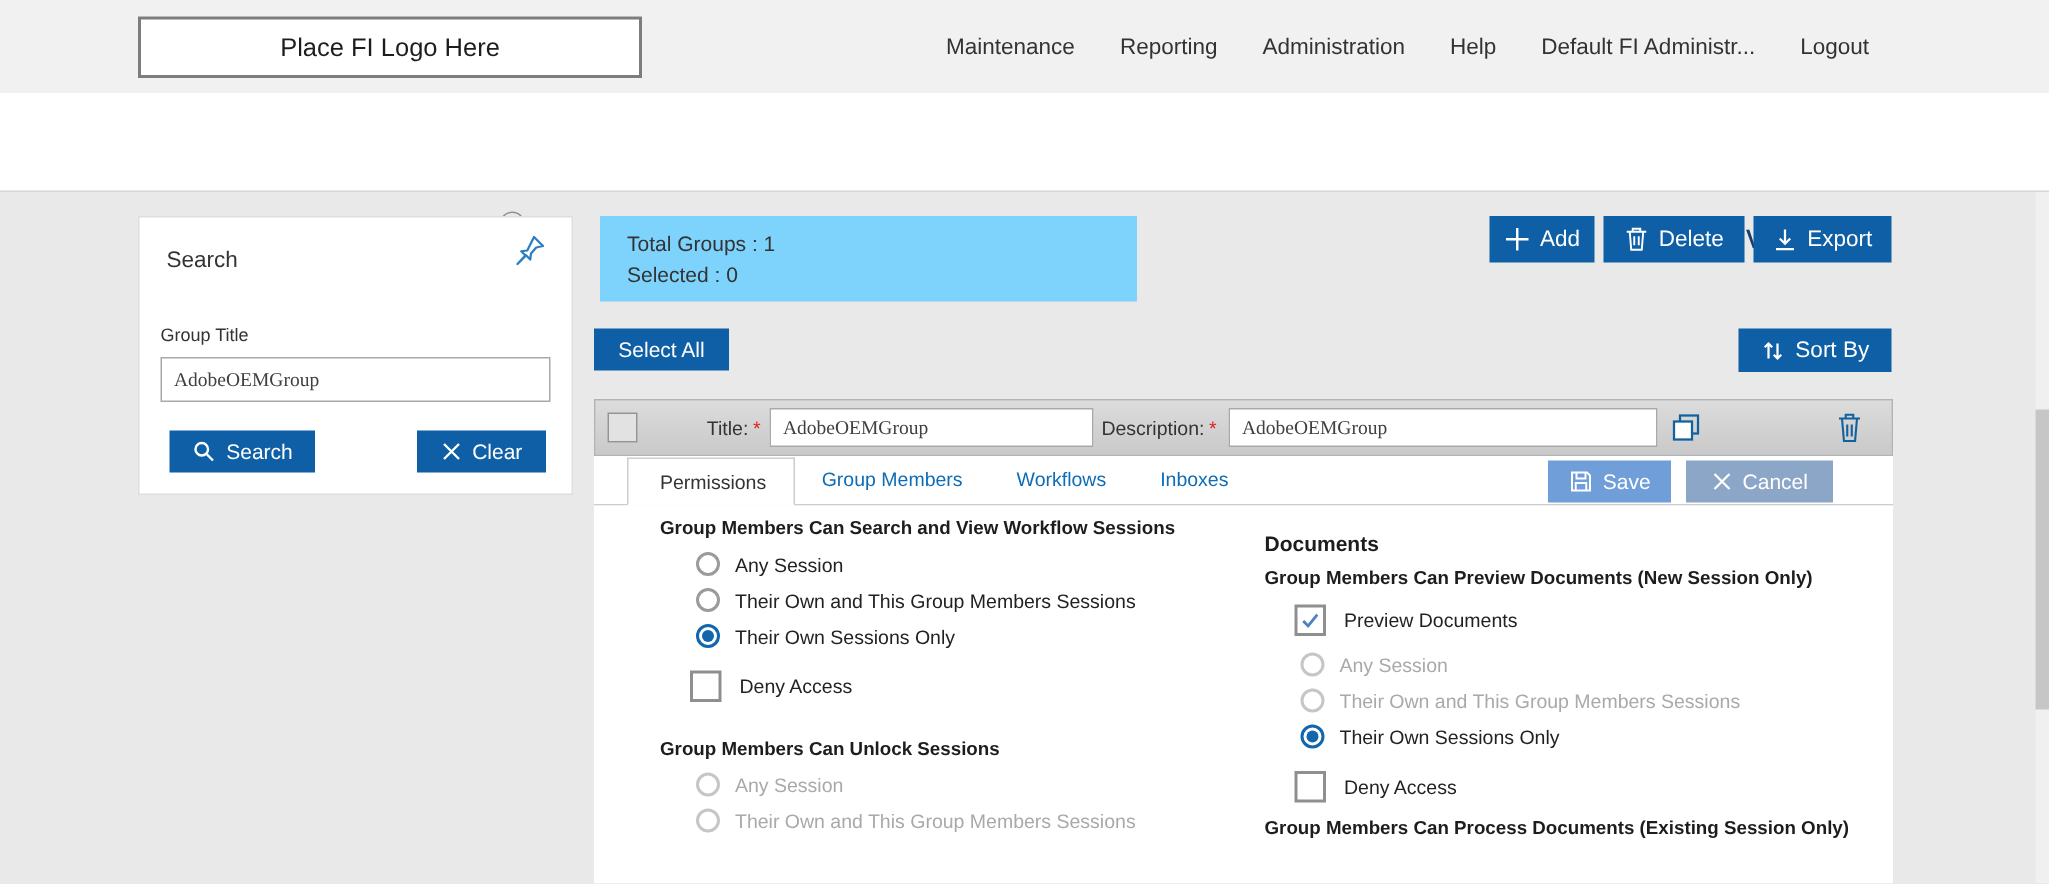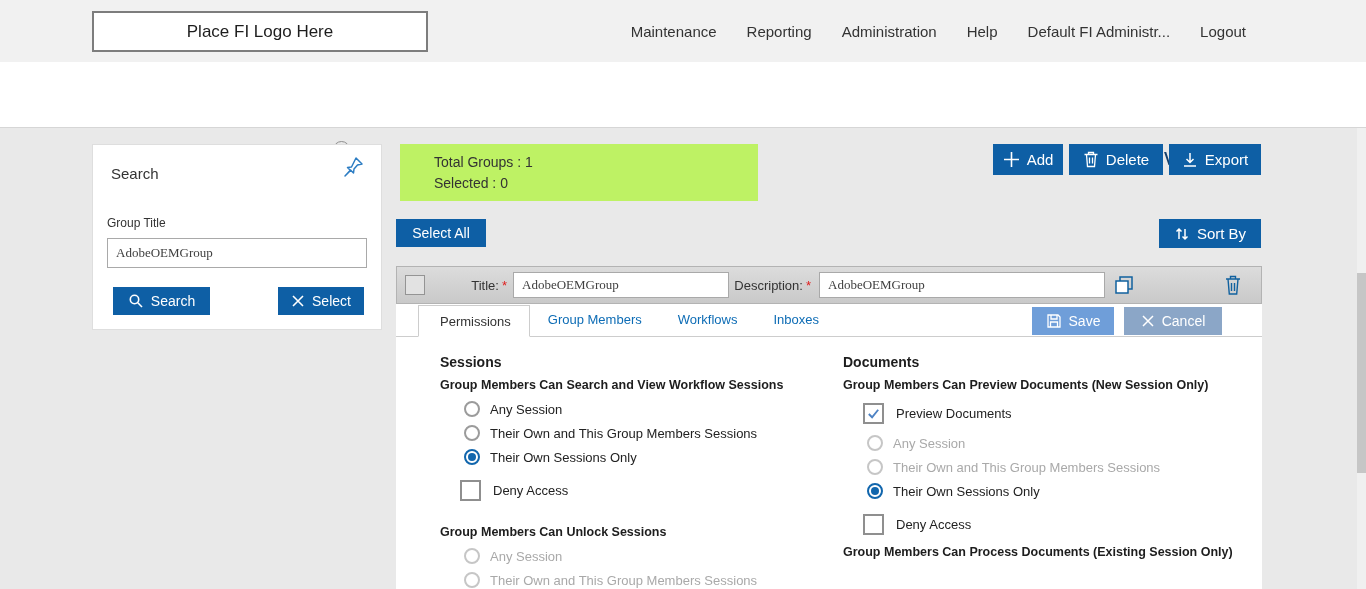--- a/index.html
+++ b/index.html
@@ -33,22 +33,22 @@
   .pin-icon { position:absolute; right:16px; top:10px; width:24px; height:24px; cursor:pointer; }
   .field-label { position:absolute; left:14px; top:71px; font-size:12px; color:#333; }
   .text-input { border:1px solid #a9a9a9; background:#fff; font-size:13px; color:#404040; padding:0 8px;
     font-family:Liberation Serif, serif; }
   .group-title-input { position:absolute; left:14px; top:93px; width:260px; height:30px; }
   .btn { display:flex; align-items:center; justify-content:center; gap:7px; cursor:pointer;
     color:#fff; background:#0e5fa5; font-size:14px; border:none; }
   .btn-search { position:absolute; left:20px; top:142px; width:97px; height:28px; }
   .btn-clear { position:absolute; left:185px; top:142px; width:86px; height:28px; }
   
-  .summary-box { position:absolute; left:400px; top:144px; width:358px; height:57px; background:#bef264;
-    padding:10px 34px; display:flex; flex-direction:column; gap:5px; font-size:14px; color:#333; }
+  .summary-box { position:absolute; left:400px; top:144px; width:358px; height:57px; background:#7dd3fc;
+    padding:10px 18px; display:flex; flex-direction:column; gap:5px; font-size:14px; color:#333; }
   
   .btn-add { position:absolute; left:993px; top:144px; width:70px; height:31px; font-size:15px; }
   .btn-delete { position:absolute; left:1069px; top:144px; width:94px; height:31px; font-size:15px; }
   .btn-export { position:absolute; left:1169px; top:144px; width:92px; height:31px; font-size:15px; }
   .btn-select-all { position:absolute; left:396px; top:219px; width:90px; height:28px; }
   .btn-sort { position:absolute; left:1159px; top:219px; width:102px; height:29px; font-size:15px; }
   
   .group-card { position:absolute; left:396px; top:266px; width:866px; height:323px; }
   .band { position:relative; height:38px; background:linear-gradient(#dcdcdc,#c9c9c9);
     border:1px solid #b3b3b3; }
@@ -144,21 +144,21 @@
         </svg>
     </span>
     <span>Search</span>
   </button>
   <button class="btn btn-clear">
     <span>
       <svg width="14" height="14" viewBox="0 0 14 14">
           <path d="M2 2l10 10M12 2L2 12" stroke="#fff" stroke-width="1.6"></path>
         </svg>
     </span>
-    <span>Select</span>
+    <span>Clear</span>
   </button>
 </div>
 
 <div class="summary-box">
   <span>Total Groups : 1</span>
   <span>Selected : 0</span>
 </div>
 
 <button class="btn btn-add">
   <span>
@@ -244,21 +244,20 @@
             <path d="M2 2l10 10M12 2L2 12" stroke="#fff" stroke-width="1.5"></path>
           </svg>
       </span>
       <span>Cancel</span>
     </button>
   </div>
 
   <div class="content">
 
     <div class="col col-left">
-      <div class="col-heading">Sessions</div>
 
       <div class="perm-label">Group Members Can Search and View Workflow Sessions</div>
       <div class="opts">
         <div class="opt-row">
           <span class="radio"></span>
           <span>Any Session</span>
         </div>
         <div class="opt-row">
           <span class="radio"></span>
           <span>Their Own and This Group Members Sessions</span>

